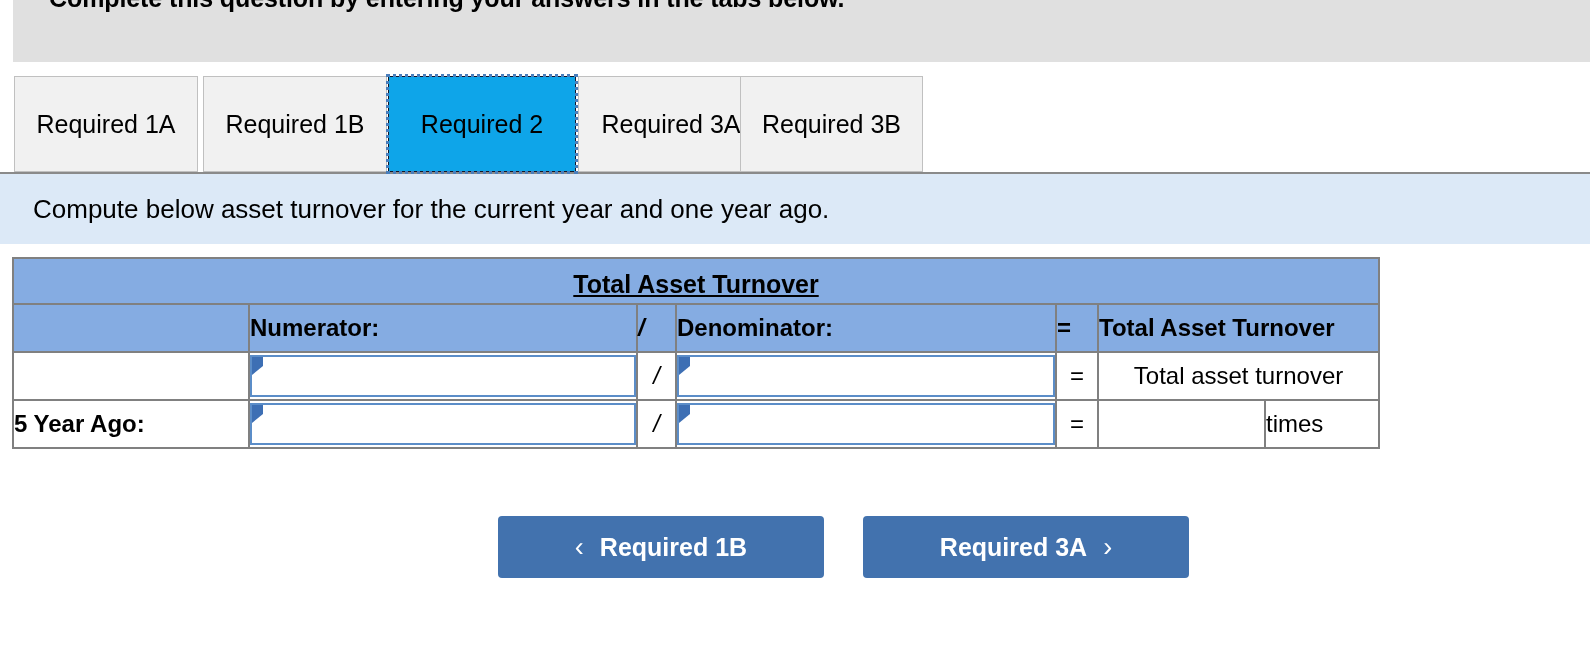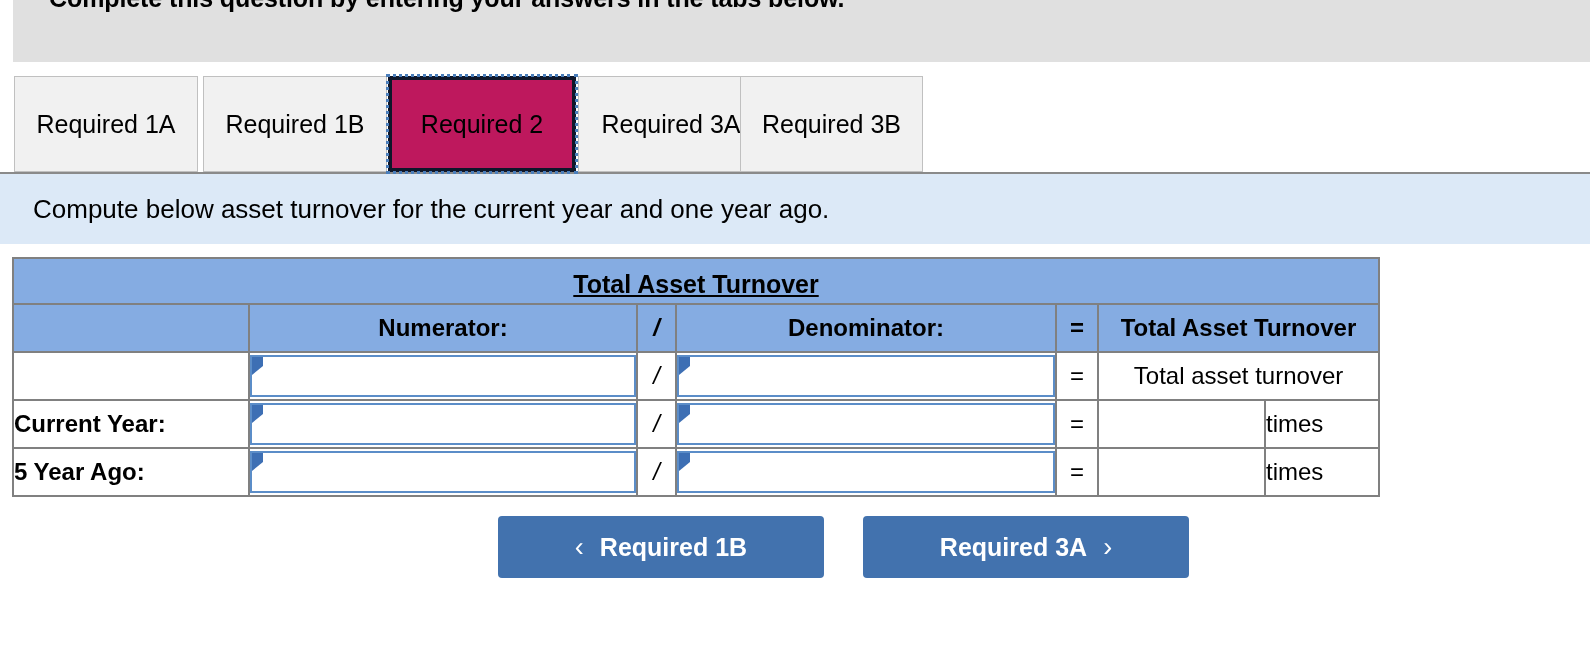--- a/index.html
+++ b/index.html
@@ -52,22 +52,22 @@
     border: 1px solid #c0c0c0;
     display: flex;
     align-items: center;
     justify-content: center;
     font-size: 25px;
     color: #000000;
     cursor: pointer;
     white-space: nowrap;
   }
   .tab.active {
-    background: #be185d;
-    border: 4px solid #0f172a;
+    background: #0ea5e9;
+    border: 1px solid #0f172a;
     outline: 3px dotted #4a7ebb;
     outline-offset: -1px;
     z-index: 3;
   }
 
   
   .instruction {
     position: absolute;
     left: 0;
     top: 172px;
@@ -100,21 +100,21 @@
     padding: 0;
     font-size: 24px;
     color: #000000;
     background: #ffffff;
     height: 48px;
     box-sizing: border-box;
   }
   .sheet td.hdr {
     background: #85ace2;
     font-weight: bold;
-    text-align: center;
+    text-align: left;
     vertical-align: middle;
     margin-left: 40px;
   }
   .sheet td.title {
     background: #85ace2;
     text-align: center;
     vertical-align: bottom;
     height: 46px;
     padding-bottom: 4px;
   }
@@ -280,39 +280,20 @@
       <td class="incell">
         <div class="combo">
           <span class="marker"></span>
           <span></span>
         </div>
       </td>
       <td class="eq">=</td>
       <td class="ctr" colspan="2">Total asset turnover</td>
     </tr>
 
-    <tr>
-      <td class="lbl">Current Year:</td>
-      <td class="incell">
-        <div class="combo">
-          <span class="marker"></span>
-          <span></span>
-        </div>
-      </td>
-      <td class="slash">/</td>
-      <td class="incell">
-        <div class="combo">
-          <span class="marker"></span>
-          <span></span>
-        </div>
-      </td>
-      <td class="eq">=</td>
-      <td class="ctr"></td>
-      <td class="times-cell">times</td>
-    </tr>
 
     <tr>
       <td class="lbl">5 Year Ago:</td>
       <td class="incell">
         <div class="combo">
           <span class="marker"></span>
           <span></span>
         </div>
       </td>
       <td class="slash">/</td>

